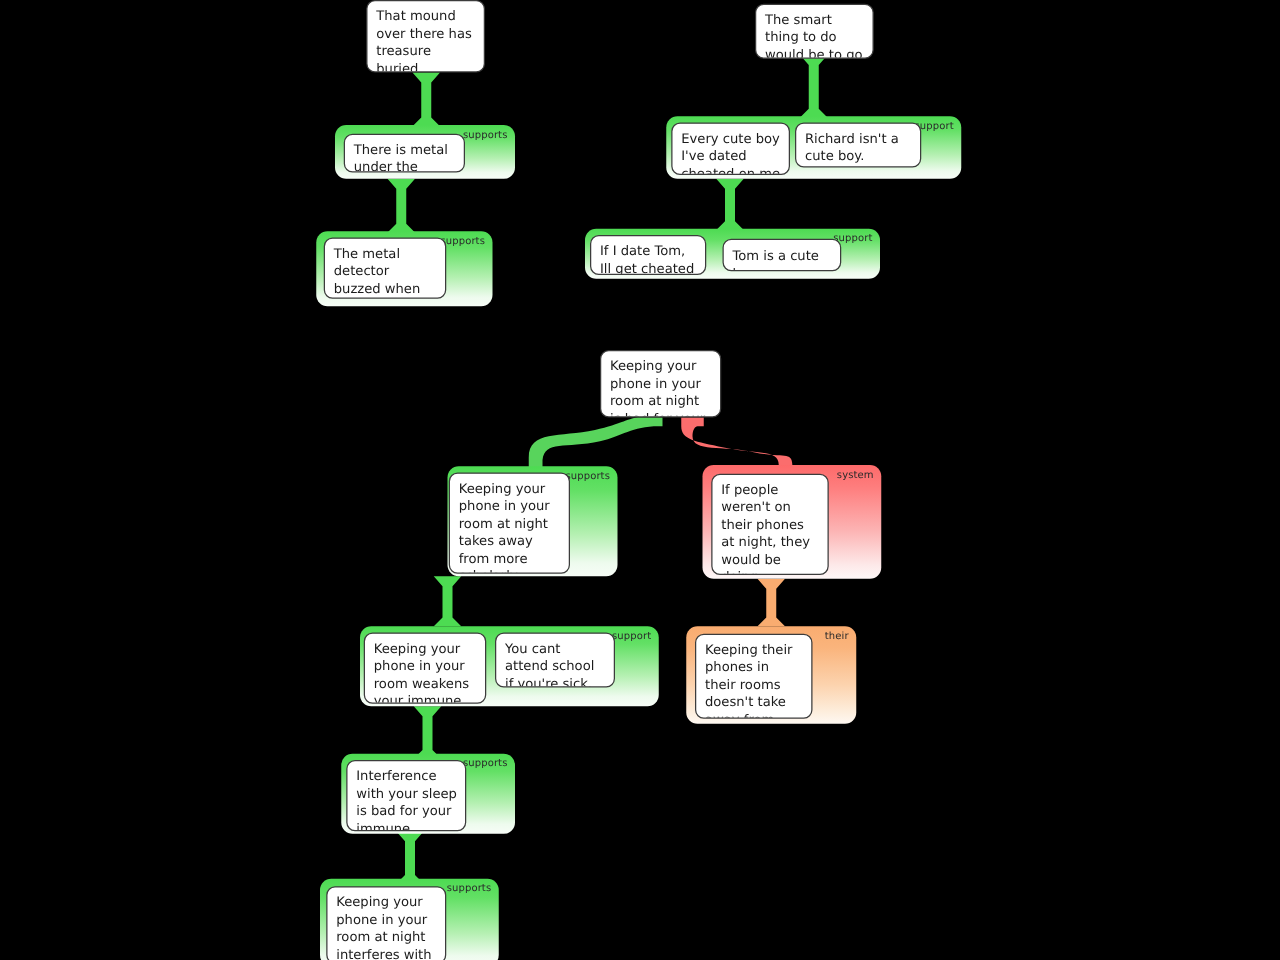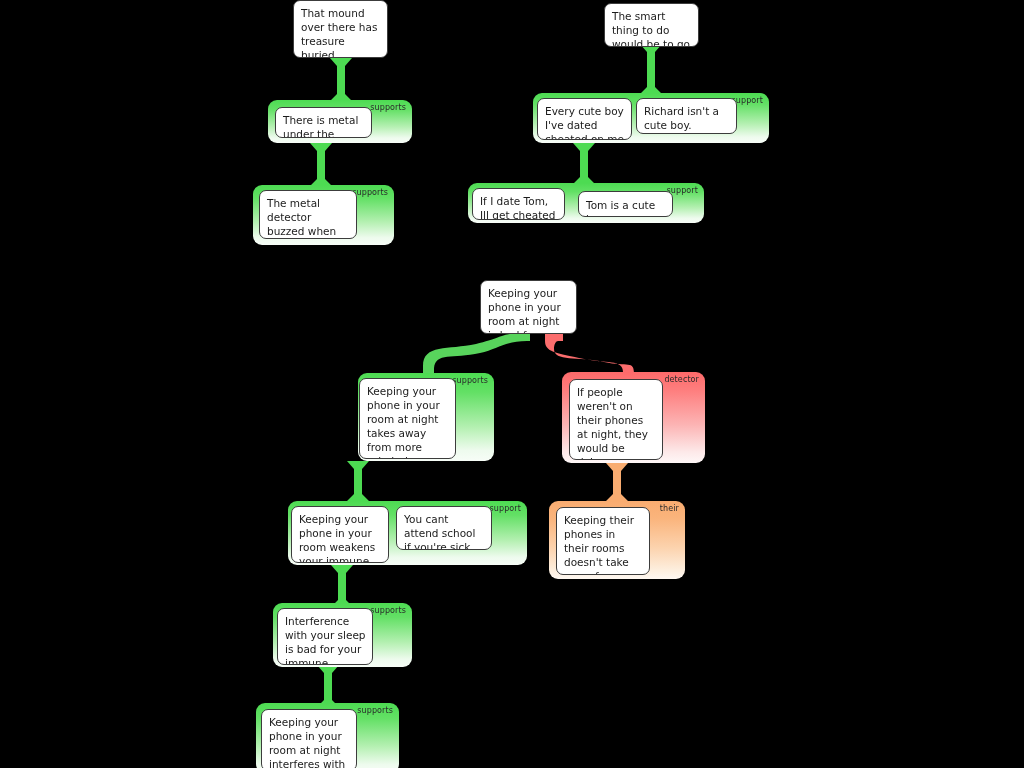--- a/index.html
+++ b/index.html
@@ -123,21 +123,21 @@
   <div class="claim" style="left:578px;top:191px;width:95px;height:26px;padding-top:6px;">Tom is a cute boy.</div>
 
   <div class="claim root" style="left:480px;top:280px;width:97px;height:54px;">Keeping your phone in your room at night is bad for your grades.</div>
 
   <div class="rel supports" style="left:358px;top:373px;width:136px;height:88px;">
     <span class="rel-label">supports</span>
   </div>
   <div class="claim" style="left:359px;top:378px;width:97px;height:81px;">Keeping your phone in your room at night takes away from more scholarly activities like reading books.</div>
 
   <div class="rel opposes" style="left:562px;top:372px;width:143px;height:91px;">
-    <span class="rel-label">detector</span>
+    <span class="rel-label">system</span>
   </div>
   <div class="claim" style="left:569px;top:379px;width:94px;height:81px;">If people weren't on their phones at night, they would be doing something equally pointless instead.</div>
 
   <div class="rel supports" style="left:288px;top:501px;width:239px;height:64px;">
     <span class="rel-label">support</span>
   </div>
   <div class="claim" style="left:291px;top:506px;width:98px;height:57px;">Keeping your phone in your room weakens your immune system.</div>
   <div class="claim" style="left:396px;top:506px;width:96px;height:44px;">You cant attend school if you're sick.</div>
 
   <div class="rel rebuts" style="left:549px;top:501px;width:136px;height:78px;">

